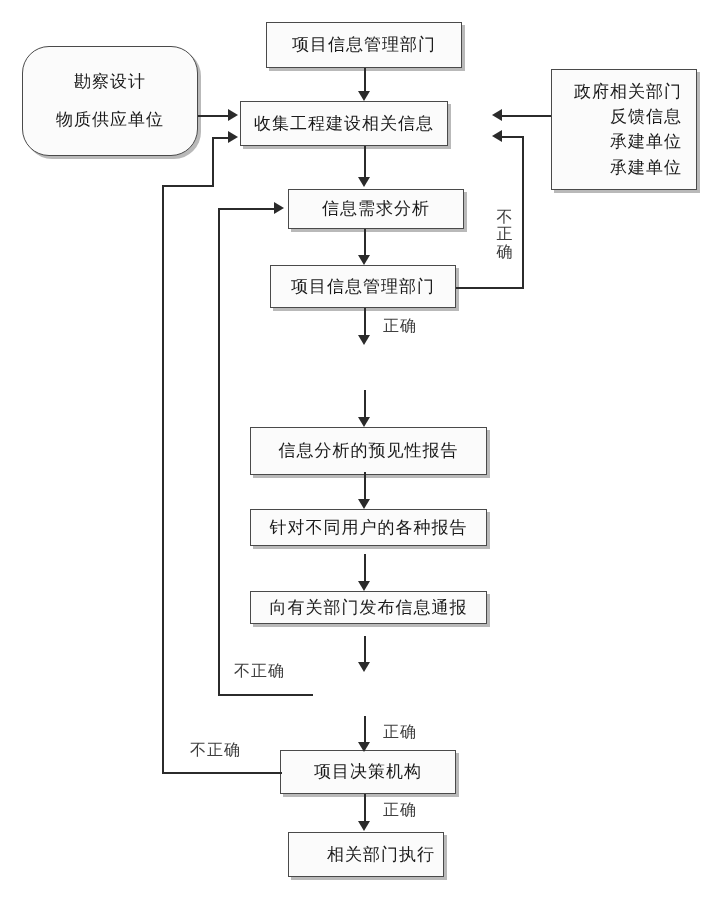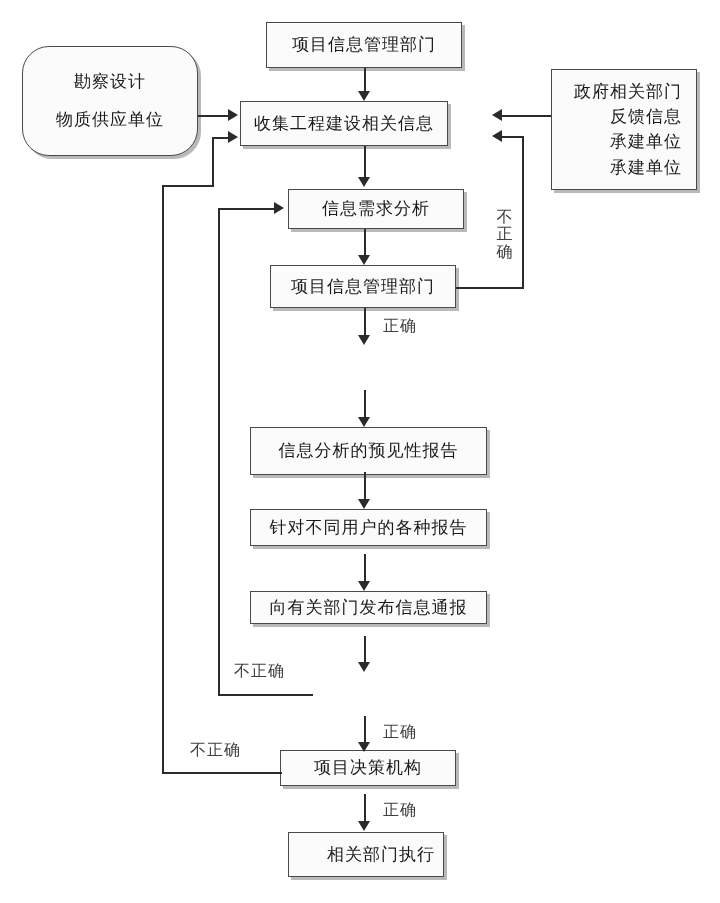--- a/index.html
+++ b/index.html
@@ -132,21 +132,21 @@
 
   <div class="node" style="left:250px; top:509px; width:237px; height:37px;">
     <span class="line">针对不同用户的各种报告</span>
   </div>
 
   <div class="node" style="left:250px; top:591px; width:237px; height:33px;">
     <span class="line">向有关部门发布信息通报</span>
   </div>
 
 
-  <div class="node" style="left:280px; top:750px; width:176px; height:36px;">
+  <div class="node" style="left:280px; top:750px; width:176px; height:44px;">
     <span class="line">项目决策机构</span>
   </div>
 
   <div class="node" style="left:288px; top:832px; width:156px; height:45px;padding-left:30px;">
     <span class="line">相关部门执行</span>
   </div>
 
   <div class="seg v" style="left:364px; top:68px; height:25px;"></div>
   <div class="arrow down" style="left:358px; top:91px;"></div>
 

